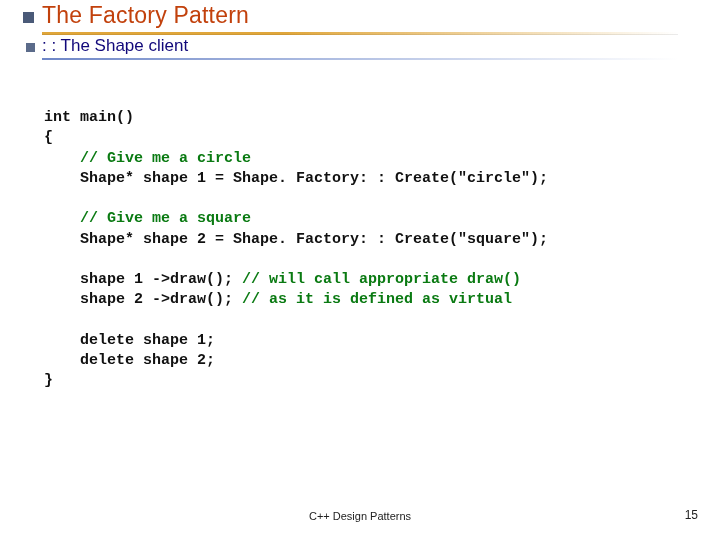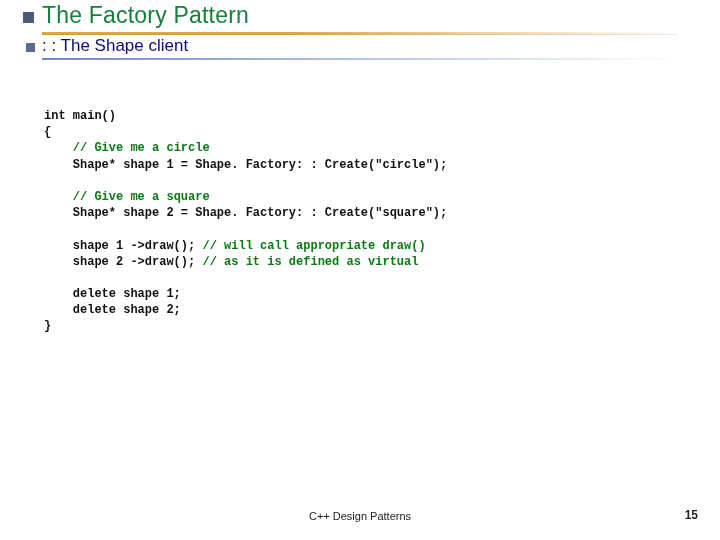--- a/index.html
+++ b/index.html
@@ -3,40 +3,40 @@
 <meta charset="utf-8">
 <style>
   * { margin: 0; padding: 0; box-sizing: border-box; }
   html, body { width: 720px; height: 540px; background: #fff; font-family: Arial, Helvetica, sans-serif; overflow: hidden; }
   .slide { position: relative; width: 720px; height: 540px; padding: 0; }
 
   
   .title-block { position: absolute; top: 6px; left: 0; width: 720px; }
   .bullet-sq { position: absolute; top: 6px; left: 23px; width: 11px; height: 11px; background: #4a5a78; }
   .bullet-sq.small { top: 37px; left: 26px; width: 9px; height: 9px; background: #5b6b8a; }
-  .title { position: absolute; top: -4px; left: 42px; font-size: 23px; font-weight: 400; color: #15803d; letter-spacing: 0.2px; }
+  .title { position: absolute; top: -4px; left: 42px; font-size: 23px; font-weight: 400; color: #c2410c; letter-spacing: 0.2px; }
   .title-underline { position: absolute; top: 26px; left: 42px; width: 636px; height: 3px;
     background: linear-gradient(to right, #e0a63a 0%, #e0a63a 38%, #e0a63a00 100%);
     border-bottom: 1px solid rgba(0,0,0,.08);
   }
   .subtitle { position: absolute; top: 30px; left: 42px; font-size: 17px; color: #11087a; font-weight: 400; }
   .sub-underline { position: absolute; top: 52px; left: 42px; width: 636px; height: 2px;
     background: linear-gradient(to right, #6e86c7 0%, #a7b7df 40%, #ffffff 100%);
   }
 
   
   .code { position: absolute; top: 108px; left: 44px; width: 632px;
     font-family: "Courier New", Courier, monospace; font-weight: bold;
-    font-size: 12px; line-height: 1.35; color: #111; white-space: pre; }
+    font-size: 15px; line-height: 1.35; color: #111; white-space: pre; }
   .code .cmt { color: #0a7a12; }
 
   
   .footer { position: absolute; bottom: 18px; left: 0; width: 720px; font-size: 11px; color: #222; }
   .footer .center { text-align: center; }
-  .footer .pagenum { position: absolute; right: 22px; bottom: 0; font-weight: bold; font-size: 12px; }
+  .footer .pagenum { position: absolute; right: 22px; bottom: 0; font-weight: normal; font-size: 12px; }
 </style>
 </head>
 <body>
 
 <div class="slide">
 
   <div class="title-block">
     <div class="bullet-sq"></div>
     <div class="title">The Factory Pattern</div>
     <div class="title-underline"></div>

